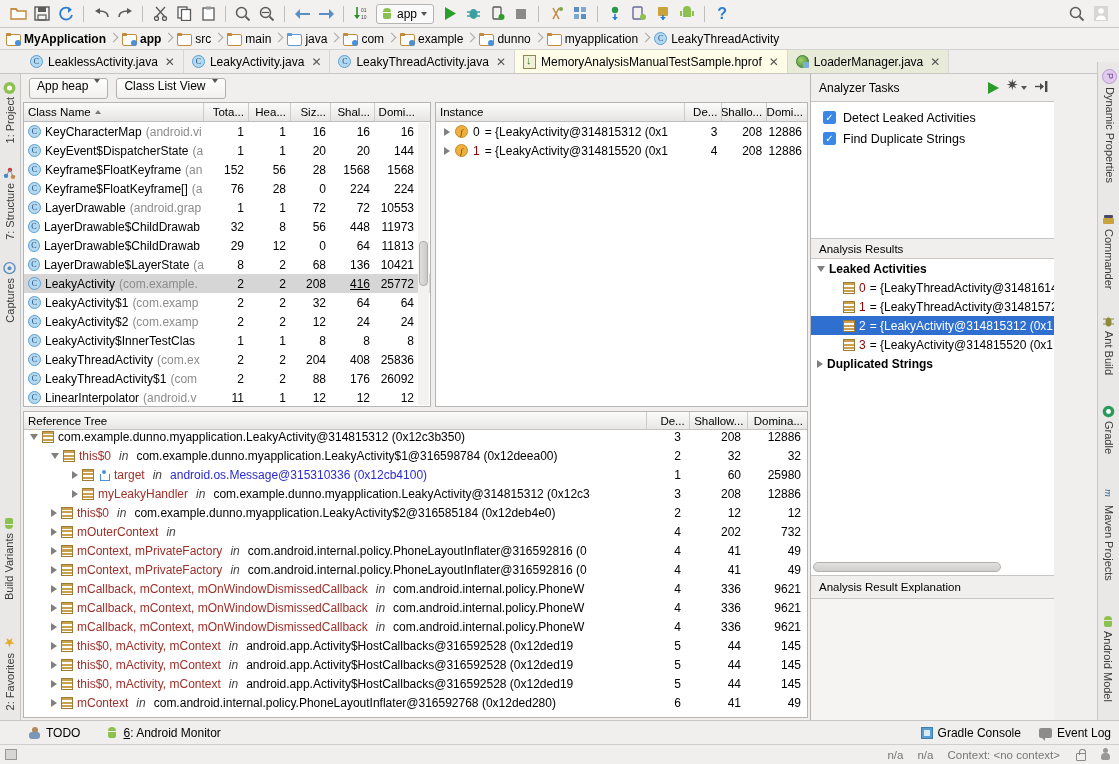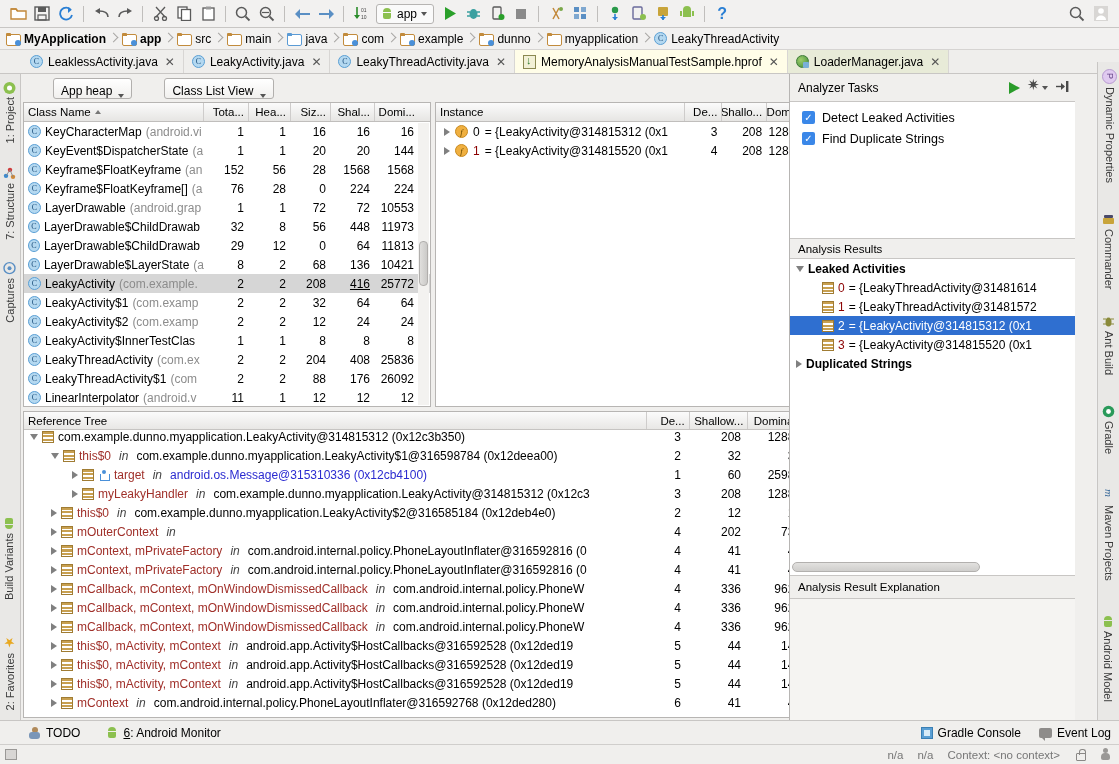--- a/index.html
+++ b/index.html
@@ -139,24 +139,24 @@
   .main {
     position: absolute; top: 74px; left: 21px; width: 1075px; height: 646px;
     background: #f0efed;
   }
   .hprof-toolbar {
     position: absolute; top: 0; left: 0; height: 28px; width: 787px;
     display: flex; align-items: center; gap: 8px; padding-left: 8px;
     background: #f0efed;
   }
   .combo-btn {
-    display: inline-flex; align-items: flex-end; gap: 6px;
+    display: inline-flex; align-items: flex-start; gap: 6px;
     height: 21px; padding: 0 7px;
     border: 1px solid #b2b0ae; border-radius: 3px;
-    background: linear-gradient(#ffffff,#f1f0ee); font-size: 12px; margin-left: 24px;
+    background: linear-gradient(#ffffff,#f1f0ee); font-size: 12px;
   }
 
   
   .classlist {
     position: absolute; top: 28px; left: 2px; width: 408px; height: 305px;
     background: #fff; border: 1px solid #b7b5b3; overflow: hidden;
   }
   .tbl-head {
     display: flex; height: 19px; align-items: stretch;
     background: linear-gradient(#fbfbfb,#e6e5e3);
@@ -244,21 +244,21 @@
     border-radius:50%; background:#4a90d9;
   }
   .bug-ico::after {
     content:""; position:absolute; left:1px; top:4px; width:8px; height:6px;
     border-left:1.5px solid #4a90d9; border-right:1.5px solid #4a90d9;
     border-bottom:1.5px solid #4a90d9;
   }
 
   
   .analyzer {
-    position: absolute; left: 768px; top: 0; width: 286px; height: 646px;
+    position: absolute; left: 789px; top: 0; width: 244px; height: 646px;
     background: #f5f4f2; border-left: 1px solid #b7b5b3;
   }
   .an-header {
     height: 28px; display: flex; align-items: center;
     padding: 0 6px 0 8px; font-size: 12px;
     border-bottom: 1px solid #c8c6c4; background: #f0efed;
   }
   .an-header .ttl { flex: 1; }
   .play-tri {
     width: 0; height: 0; border-top: 6.5px solid transparent;

